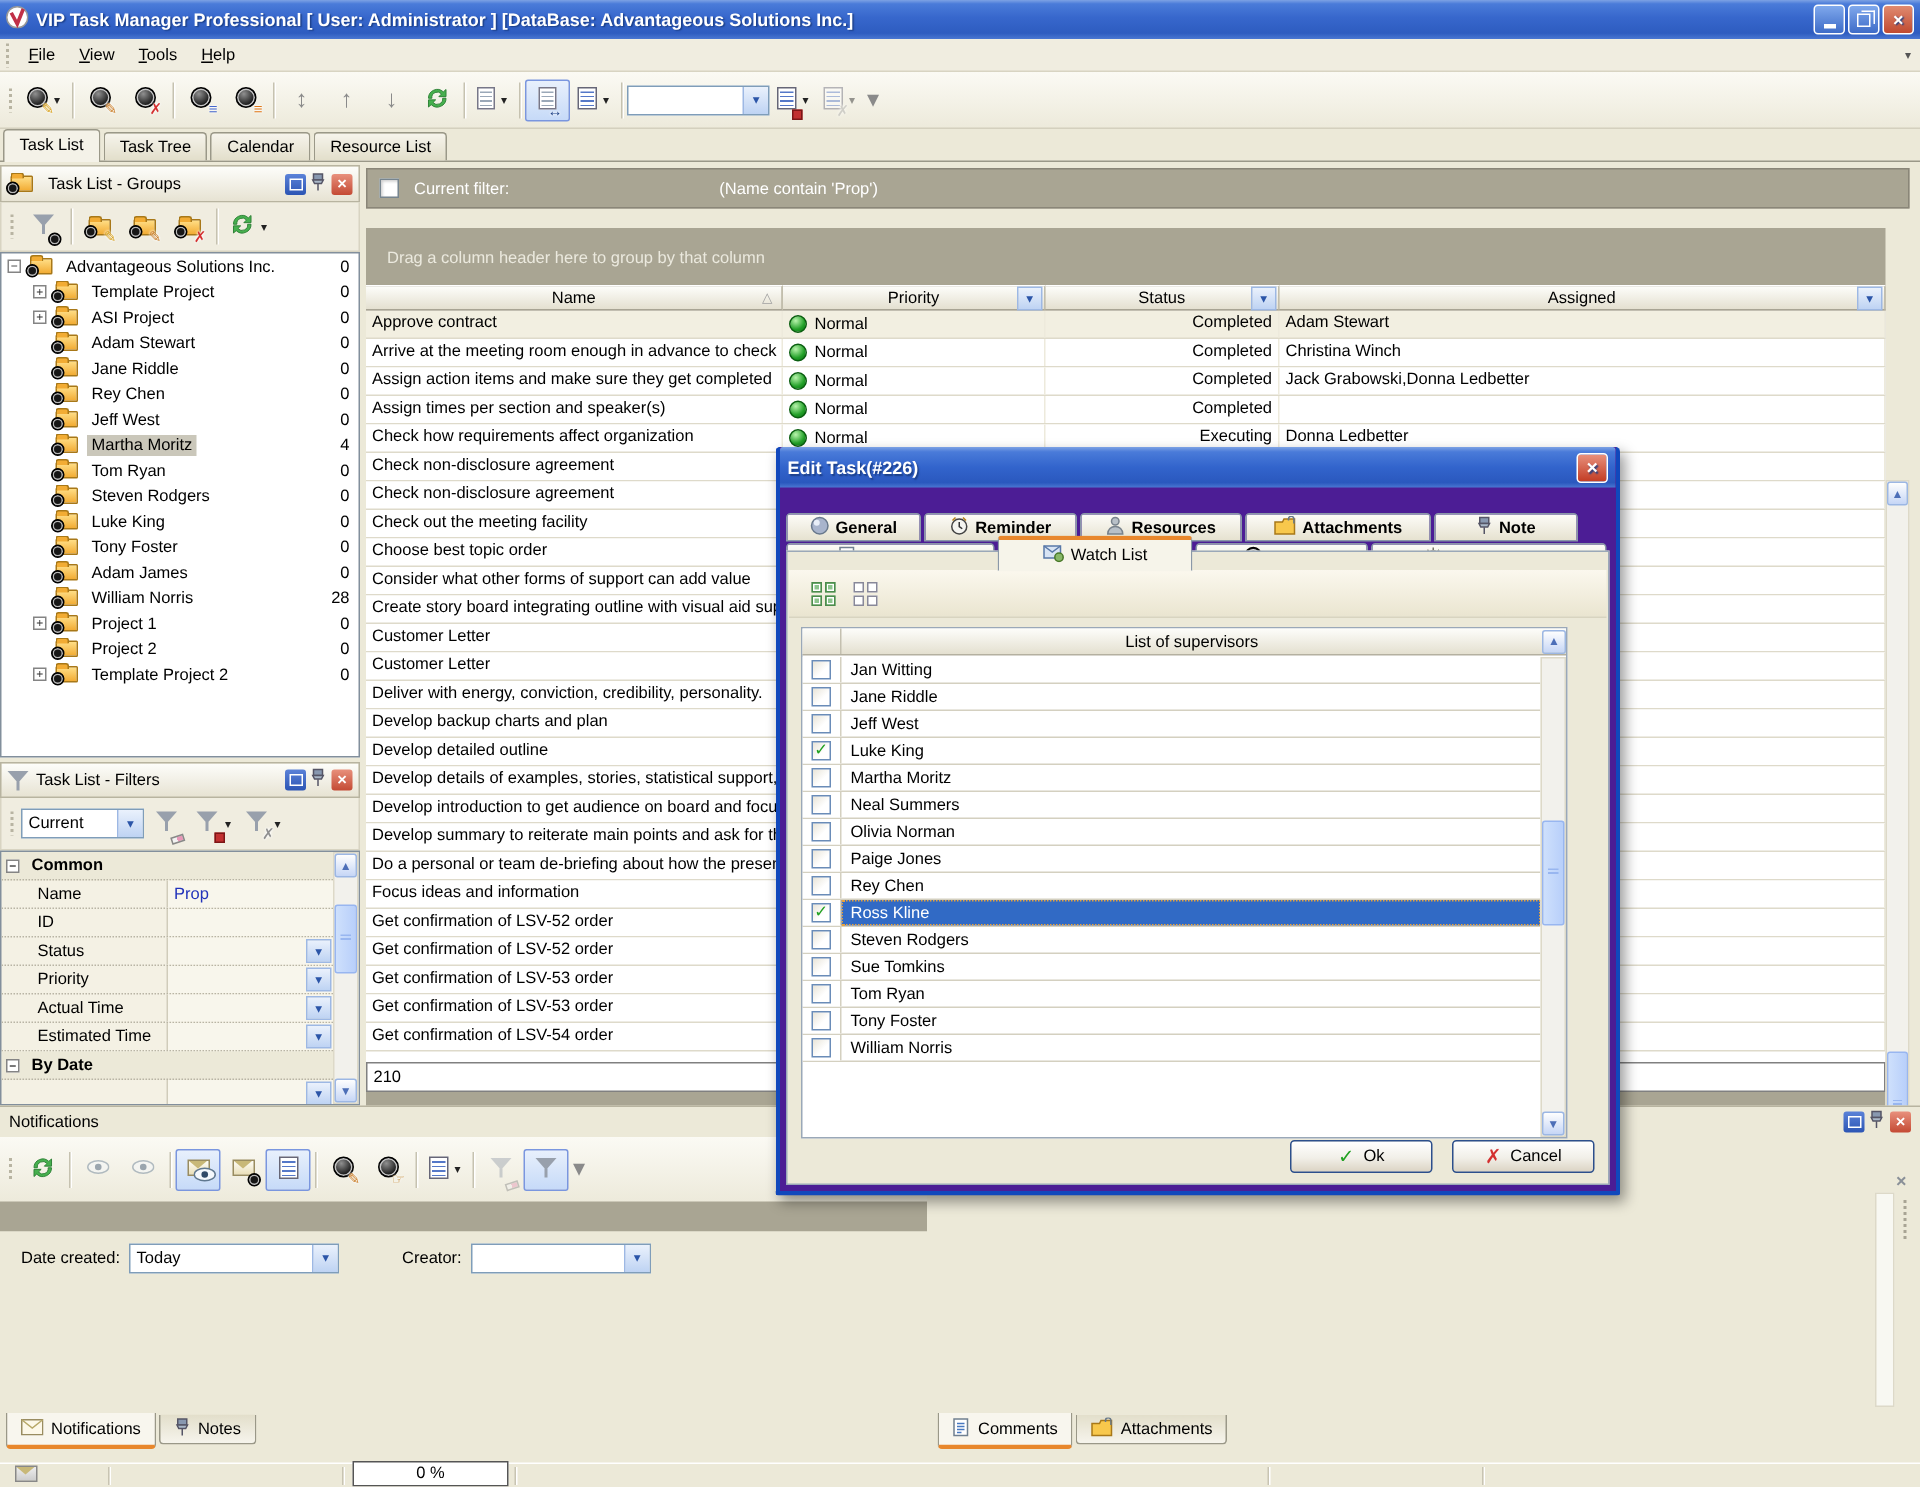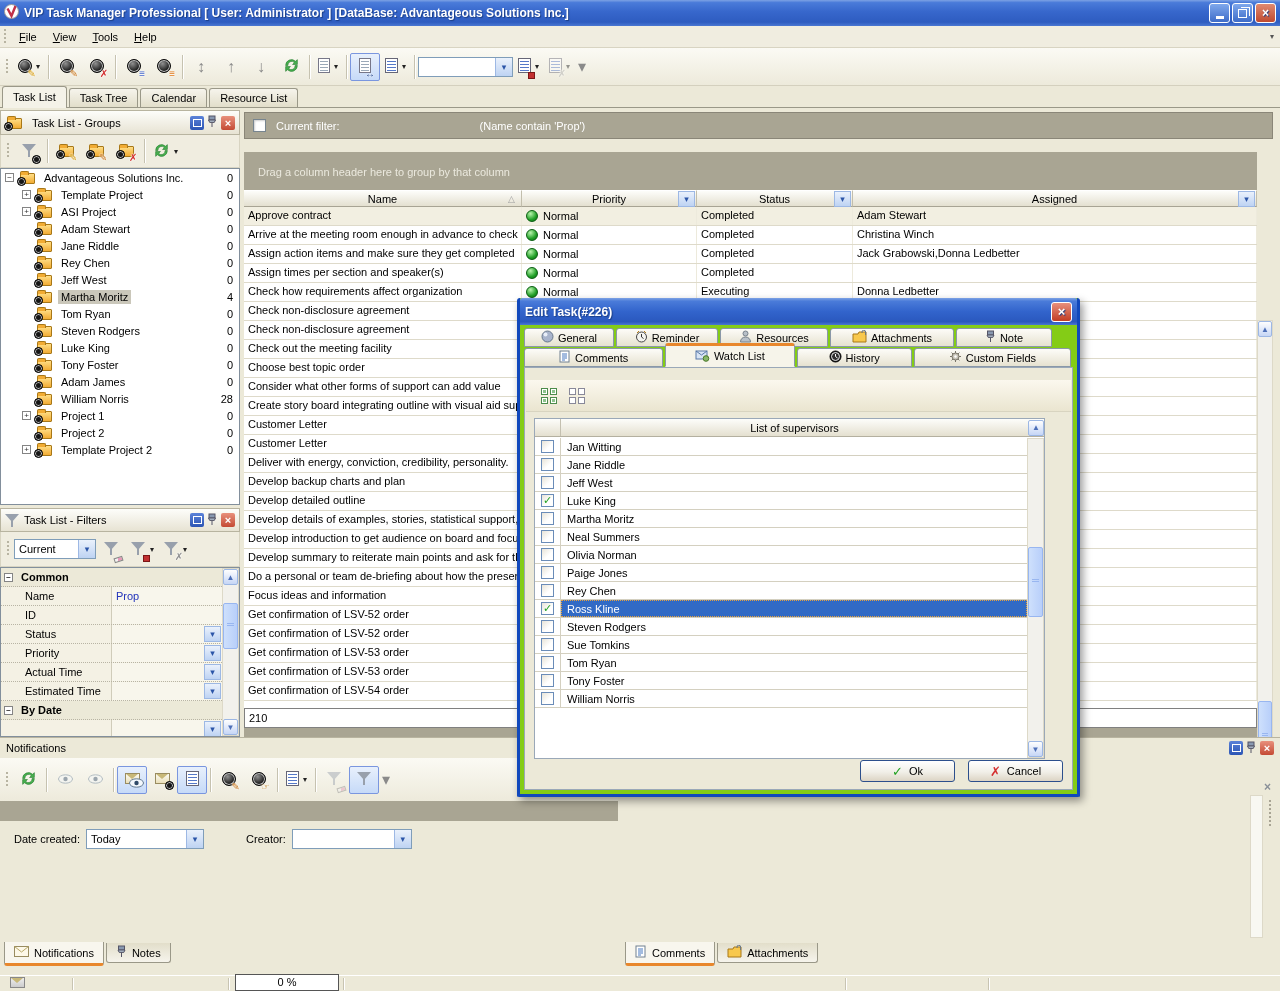--- a/index.html
+++ b/index.html
@@ -99,27 +99,27 @@
 .ghead { display:flex; height:17px; }
 .gcell { background:linear-gradient(#FDFDFA,#E4E0D0); border-right:1px solid #C2BEAC; border-bottom:1px solid #A8A494; border-top:1px solid #fff; display:flex; align-items:center; justify-content:center; position:relative; }
 .gcell .hdd { position:absolute; right:1px; top:0; width:17px; height:16px; background:linear-gradient(#EAF1FC,#BED3F3); border:1px solid #9DB8E4; color:#2B55A8; font-size:9px; display:flex; align-items:center; justify-content:center; }
 .sorta { position:absolute; right:6px; color:#A0A0A0; font-size:9px; }
 .grows { background:#fff; overflow:hidden; }
 .trow { height:19px; display:flex; border-bottom:1px solid #DEDACA; background:#fff; }
 .trow.first { background:#F2EFE1; }
 .trow>div { overflow:hidden; white-space:nowrap; padding:2px 4px; border-right:1px solid #EDEADC; }
 .c-name { width:278px; }
 .c-pri { width:175px; display:flex; align-items:center; gap:5px; }
-.c-status { width:156px; text-align:left; }
+.c-status { width:156px; text-align:right; }
 .c-asg { flex:1; }
 .sphere { width:12px; height:12px; border-radius:50%; background:radial-gradient(circle at 35% 28%,#B8F4AC,#22A028 60%,#0A6E12); border:1px solid #0A5E10; flex:none; display:inline-block; }
 .cntrow { background:#fff; border:1px solid #808080; padding:3px 4px; }
 
 
-.dialog { left:517px; top:298px; width:563px; height:499px; border:3px solid #1148BC; border-top:none; border-radius:3px 3px 2px 2px; background:#84cc16; z-index:100; box-shadow:3px 4px 9px rgba(0,0,0,.4); }
+.dialog { left:517px; top:298px; width:563px; height:499px; border:3px solid #1148BC; border-top:none; border-radius:3px 3px 2px 2px; background:#4c1d95; z-index:100; box-shadow:3px 4px 9px rgba(0,0,0,.4); }
 .dtitle { height:27px; background:linear-gradient(180deg,#7DA2E4 0%,#4A7BD9 12%,#3264CC 50%,#2A58BE 88%,#4A77D2 100%); display:flex; align-items:center; color:#fff; font-weight:bold; font-size:12px; padding:0 5px; text-shadow:1px 1px 1px #1b3e86; border-radius:2px 2px 0 0; }
 .dclose { margin-left:auto; width:21px; height:20px; border:1px solid #fff; border-radius:3px; background:linear-gradient(180deg,#E8907C,#C23C24); display:flex; align-items:center; justify-content:center; font-weight:bold; font-size:13px; color:#fff; }
 .dtabs { display:flex; align-items:flex-end; padding:0 4px; position:relative; }
 .dtab { height:19px; border:1px solid #8A98A8; border-radius:3px 3px 0 0; background:linear-gradient(#FDFCF8,#E6E2D0); display:flex; align-items:center; justify-content:center; gap:4px; margin-right:2px; white-space:nowrap; }
 .dtab.active { height:24px; background:#F6F4EA; border-top:3px solid #E8872C; border-bottom:1px solid #F6F4EA; position:relative; z-index:3; }
 .dpage { position:absolute; left:4px; right:4px; top:69px; bottom:4px; border:1px solid #9AA8B8; background:#ECE9D8; }
 .dtool { position:absolute; left:1px; right:1px; top:12px; height:32px; background:linear-gradient(180deg,#FBF8EE,#EAE5D0); border-bottom:1px solid #D8D4C0; display:flex; align-items:center; gap:6px; padding-left:12px; }
 .sqbtn { width:22px; height:22px; display:grid; grid-template-columns:7px 7px; grid-gap:2px; align-content:center; justify-content:center; }
 .sq { width:7px; height:7px; border:1px solid #4C8C4C; background:#8CC48C; box-shadow:inset 0 0 0 1px #fff; }
 .sq.empty { border-color:#889; background:#fff; box-shadow:none; }
@@ -755,21 +755,21 @@
     <span class="tbtn active">
       <span style="position:relative"><span class="b-funnel"></span></span>
     </span>
     <span class="tbtn tiny">
       <span class="gly">▾</span>
     </span>
   </div>
 <div class="abs" style="left:0;top:801px;width:618px;height:20px;background:#A9A593;"></div>
 <div class="abs" style="left:0;top:821px;width:618px;height:35px;display:flex;align-items:center;gap:6px;padding-left:14px;background:#ECE9D8;">
   <span>Date created:</span>
-  <span class="combo" style="width:118px;">
+  <span class="combo" style="width:140px;">
     <span>Today</span>
     <span class="cdd">▾</span>
   </span>
   <span style="margin-left:36px">Creator:</span>
   <span class="combo" style="width:120px;">
     <span class="cdd">▾</span>
   </span>
 </div>
 
 <div class="abs btabs" style="left:4px;top:943px;">
@@ -811,21 +811,21 @@
   <span class="ssep" style="left:343px"></span>
   <span class="ssep" style="left:845px"></span>
   <span class="ssep" style="left:988px"></span>
 </div>
 
 <div class="abs dialog">
   <div class="dtitle">
     <span>Edit Task(#226)</span>
     <span class="dclose">×</span>
   </div>
-  <div class="dtabs" style="margin-top:2px;height:20px;">
+  <div class="dtabs" style="margin-top:16px;height:20px;font-weight:bold;">
       <div class="dtab" style="width:90px"><span><svg width="13" height="13">
             <circle cx="6.5" cy="6.5" r="5.5" fill="#A8B4CC" stroke="#68788C"></circle>
             <circle cx="4.5" cy="4.5" r="2" fill="#E8EEF8"></circle>
           </svg></span>General</div>
       <div class="dtab" style="width:102px"><span><svg width="13" height="13">
             <circle cx="6.5" cy="7" r="5" fill="#F4F4F0" stroke="#444"></circle>
             <path d="M6.5 4v3l2 1.5" stroke="#333" fill="none"></path>
             <path d="M2 3l2-2M11 3L9 1" stroke="#B88018"></path>
           </svg></span>Reminder</div>
       <div class="dtab" style="width:108px"><span><svg width="13" height="13">

